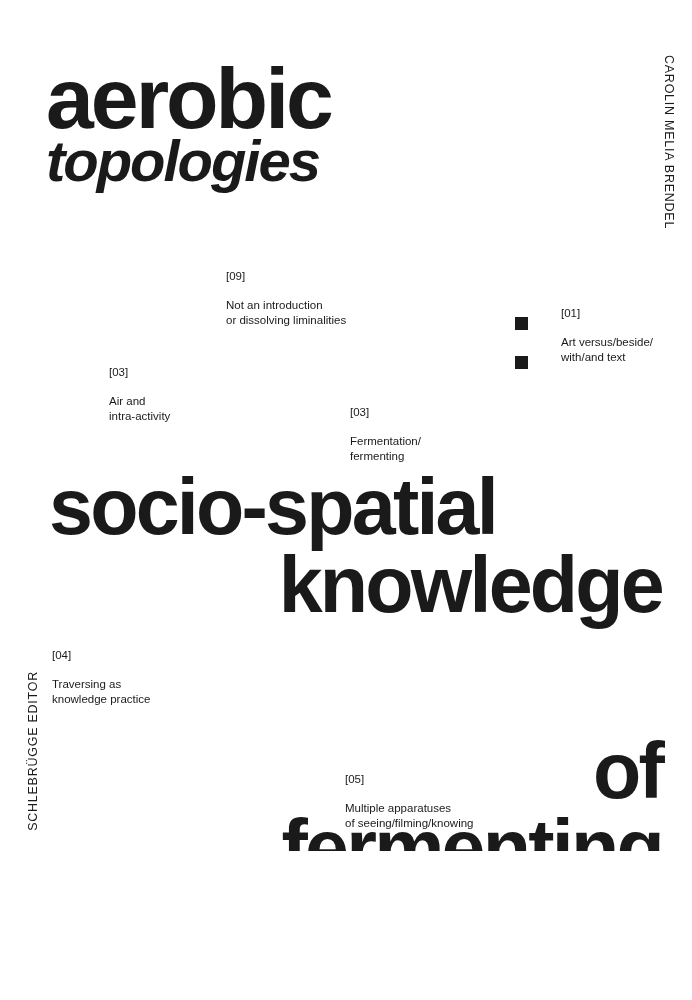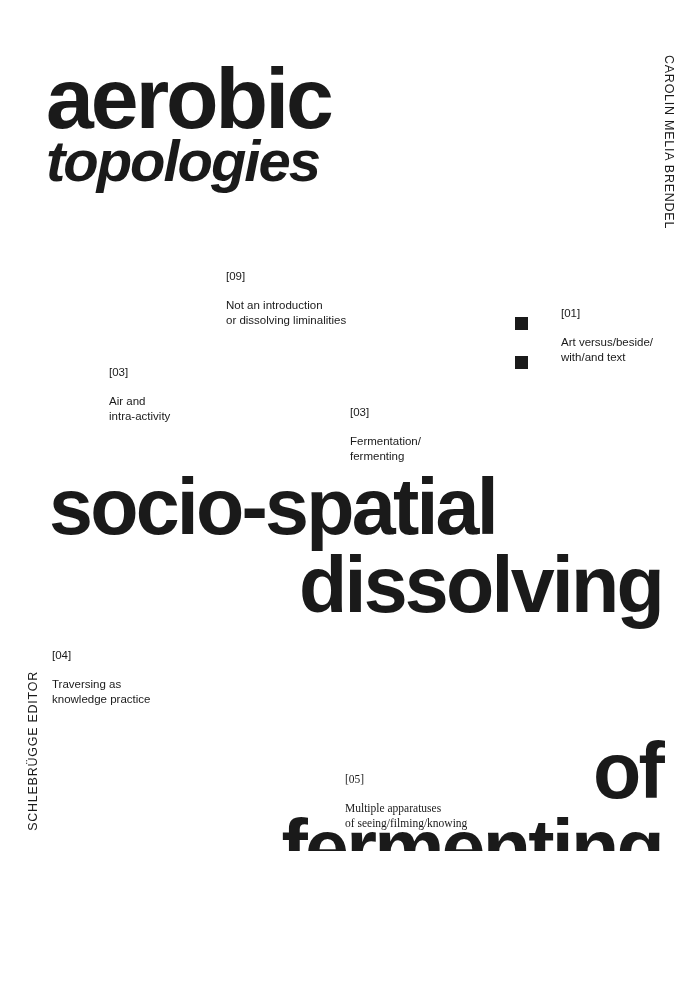--- a/index.html
+++ b/index.html
@@ -110,21 +110,21 @@
   .toc-text {
     display: block;
     white-space: pre-line;
   }
 
   .toc-00 { left: 226px; top: 254px; }
   .toc-01 { left: 561px; top: 291px; }
   .toc-02 { left: 109px; top: 350px; }
   .toc-03 { left: 350px; top: 390px; }
   .toc-04 { left: 52px; top: 633px; }
-  .toc-05 { left: 345px; top: 757px; font-family: Liberation Serif, serif; }
+  .toc-05 { left: 345px; top: 757px; }
 
   
   .square {
     position: absolute;
     width: 13px;
     height: 13px;
     background: #1a1a1a;
   }
   .sq-1 { left: 515px; top: 317px; }
   .sq-2 { left: 515px; top: 356px; }
@@ -173,17 +173,17 @@
   <div class="toc-entry toc-05">
     <span class="toc-num">[05]</span>
     <span class="toc-text">Multiple apparatuses
 of seeing/filming/knowing</span>
   </div>
 
   <div class="square sq-1"></div>
   <div class="square sq-2"></div>
 
   <div class="display big-1">socio-spatial</div>
-  <div class="display big-2">dissolving</div>
+  <div class="display big-2">knowledge</div>
   <div class="display big-4">of</div>
   <div class="display big-5">fermenting</div>
 
 </div>
 
 </body></html>

